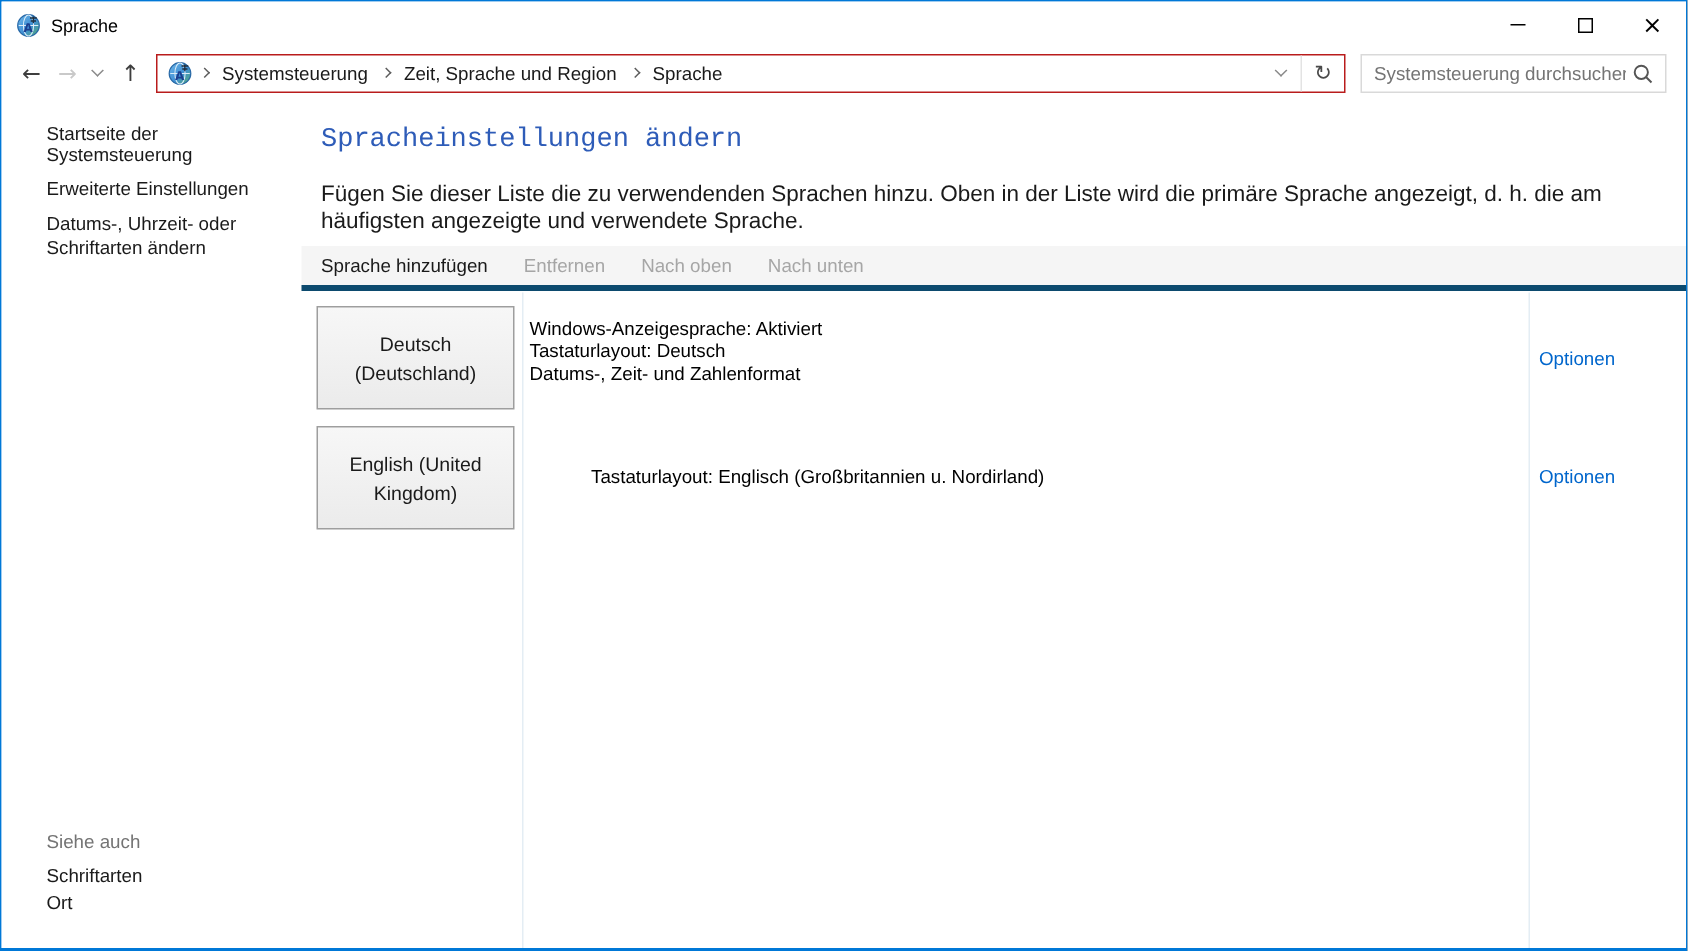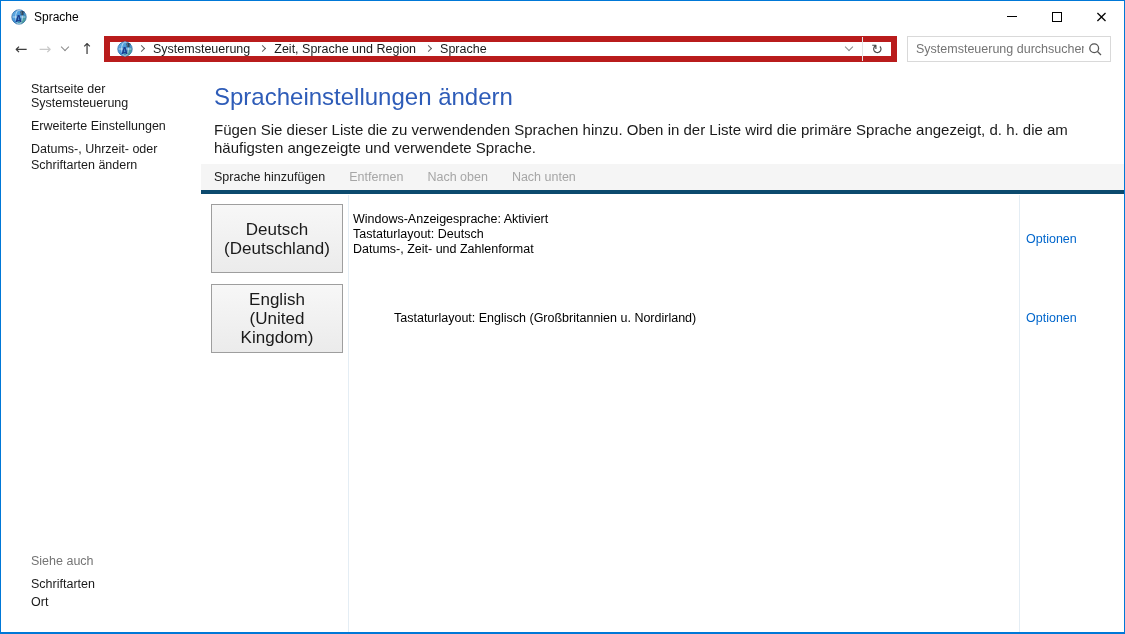--- a/index.html
+++ b/index.html
@@ -22,21 +22,21 @@
   
   .navbar { height:33px; display:flex; align-items:center; padding-left:8px; background:#fff; }
   .nav-btn { display:flex; align-items:center; justify-content:center; height:26px;
              font-family:"DejaVu Sans",sans-serif; font-size:15px; }
   .nav-back { width:24px; color:#3e3e3e; }
   .nav-fwd  { width:24px; color:#c9c9c9; }
   .nav-chev { width:15px; }
   .nav-up   { width:24px; color:#3e3e3e; margin-left:3px; }
   .chev { display:inline-block; width:6px; height:6px; border-right:1px solid #8a8a8a; border-bottom:1px solid #8a8a8a; transform:rotate(45deg); margin-top:-3px; }
   .chev-right { transform:rotate(-45deg); margin-top:0; width:5px; height:5px; border-color:#5e5e5e; }
-  .addressbar { flex:1; height:26px; border:6px solid #b91c1c; background:#fff;
+  .addressbar { flex:1; height:26px; border:1px solid #b91c1c; background:#fff;
                 display:flex; align-items:center; margin-left:5px; padding-left:7px; }
   .crumb-sep { display:flex; align-items:center; justify-content:center; width:16px; height:100%; }
   .crumb { font-size:12.5px; color:#1a1a1a; padding:0 4px; white-space:nowrap; }
   .addr-spacer { flex:1; }
   .addr-chev-btn { width:26px; height:100%; display:flex; align-items:center; justify-content:center; }
   .addr-divider { width:1px; height:24px; background:#e3e3e3; }
   .refresh-btn { width:28px; height:100%; display:flex; align-items:center; justify-content:center;
                  font-family:"DejaVu Sans",sans-serif; font-size:14px; color:#4a4a4a; }
   .searchbox { width:204px; height:26px; border:1px solid #d9d9d9; margin-left:10px; margin-right:13px;
                display:flex; align-items:center; padding:0 8px; background:#fff; }
@@ -44,32 +44,32 @@
                      font-size:12.5px; color:#1a1a1a; min-width:0; background:transparent; }
   .searchbox input::placeholder { color:#747474; opacity:1; }
   .search-icon { flex:0 0 auto; margin-left:4px; }
   
   .content { position:absolute; top:64px; left:0; right:0; bottom:0; background:#fff; }
   .abs { position:absolute; }
   
   .side-link { font-size:12.5px; color:#1a1a1a; cursor:pointer; }
   .side-header { font-size:12.5px; color:#747474; }
   
-  .heading { font-size:24px; font-weight:400; }
+  .heading { font-size:18px; font-weight:400;font-family:Liberation Mono, monospace; }
   .desc { font-size:15px; line-height:18px; color:#1a1a1a; }
   .toolbar { display:flex; align-items:center; background:#f5f5f5; border-bottom:4px solid #0c4a6e;
              padding-left:13px; }
   .tb-item { font-size:12.5px; margin-right:24px; white-space:nowrap; }
   .tb-enabled { color:#1a1a1a; }
   .tb-disabled { color:#a6a6a6; }
   .vline { width:1px; background:#e4edf4; }
   .lang-tile { width:132px; height:69px; border:1px solid #9e9e9e;
                background:linear-gradient(#f7f7f7,#ebebeb);
                display:flex; align-items:center; justify-content:center; text-align:center;
-               font-size:17px; line-height:19px; color:#1a1a1a; padding:2px 8px; cursor:pointer; }
+               font-size:13px; line-height:19px; color:#1a1a1a; padding:2px 8px; cursor:pointer; }
   .lang-details { font-size:12.5px; line-height:15px; color:#000; }
   .options-link { font-size:12.5px; color:#0066cc; cursor:pointer; }
 </style>
 </head>
 <body>
 
 <svg width="0" height="0" style="position:absolute">
   <defs>
     <linearGradient id="globe-grad" x1="0" y1="0" x2="1" y2="1">
       <stop offset="0" stop-color="#6fb7e8"></stop>

